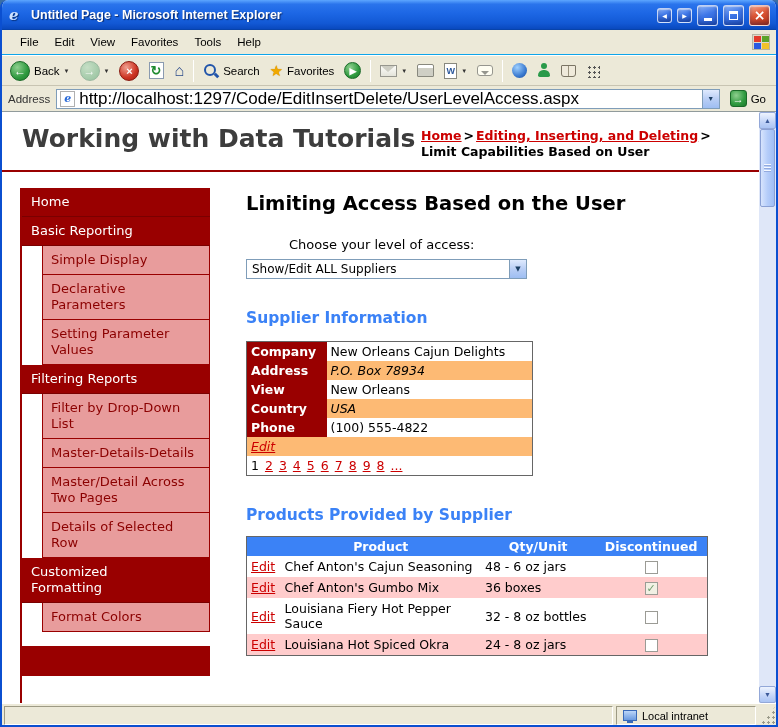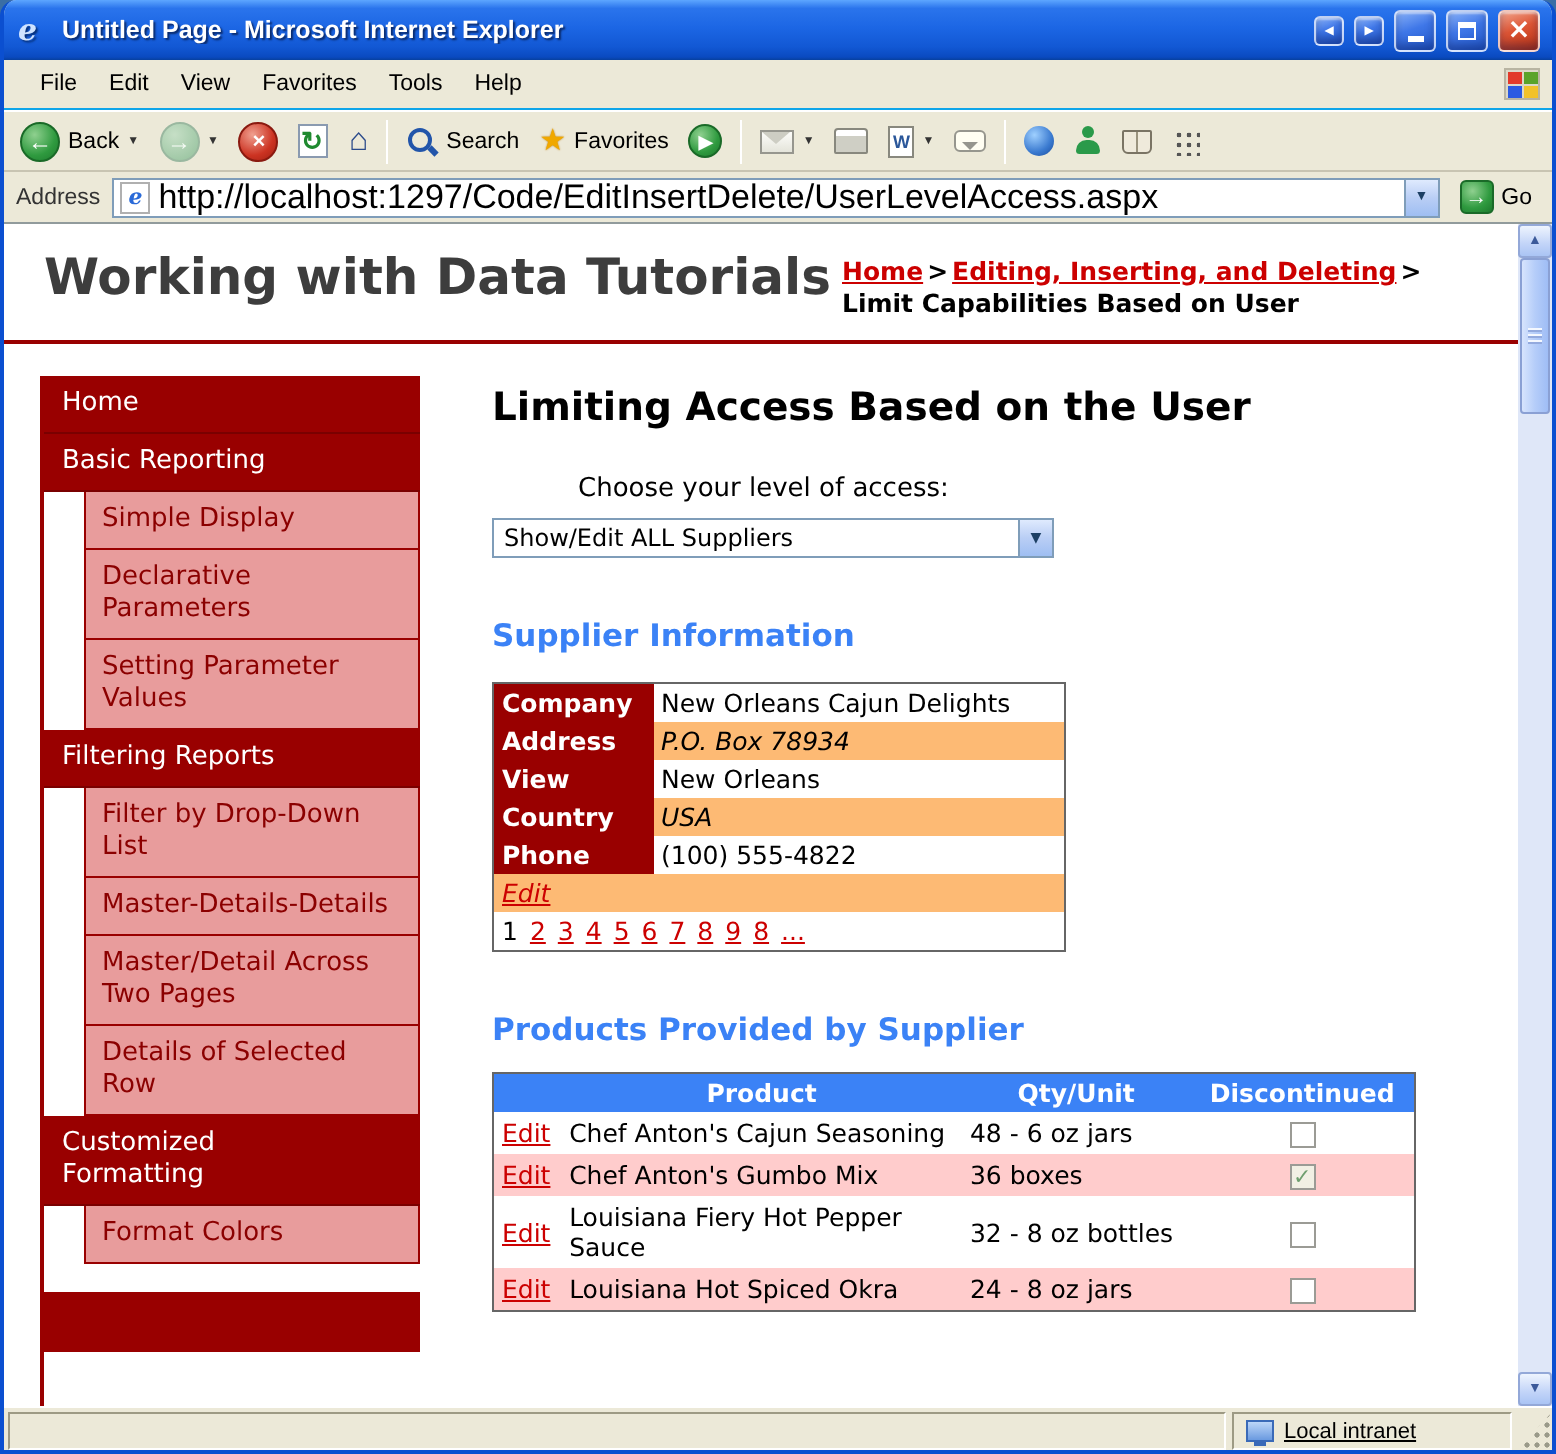--- a/index.html
+++ b/index.html
@@ -146,21 +146,21 @@
     color:#3c5a9a; font-size:7px; display:flex; align-items:center; justify-content:center; }
   .sbtn.up { top:0; } .sbtn.down { bottom:0; }
   .sthumb { position:absolute; left:1px; top:17px; width:15px; height:78px;
     background:linear-gradient(90deg,#d7e4fd,#b5cdf9 50%,#9fbdf5); border:1px solid #8aa0d4; border-radius:2px; }
   .sthumb::after { content:""; position:absolute; left:3px; right:3px; top:50%; margin-top:-4px; height:8px;
     background:repeating-linear-gradient(180deg,#f4f8ff 0 1px,#93aade 1px 2px,rgba(0,0,0,0) 2px 3px); }
 
   
   .statusbar { height:24px; background:#ece9d8; border-top:1px solid #fff; display:flex; align-items:stretch;
     padding:2px 0 2px 2px; gap:3px; }
-  .spanel { border:1px solid; border-color:#9d9a84 #fff #fff #9d9a84;text-decoration:underline; }
+  .spanel { border:1px solid; border-color:#9d9a84 #fff #fff #9d9a84; }
   .spanel.main-p { flex:1; }
   .spanel.zone-p { width:140px; display:flex; align-items:center; gap:5px; padding:0 6px; font-size:11px; color:#000; }
   .zone-ic { width:14px; height:11px; border:1px solid #3a6ab8; background:linear-gradient(180deg,#bcd6f8,#6a9ae0); position:relative; }
   .zone-ic::after { content:""; position:absolute; left:3px; bottom:-3px; width:6px; height:2px; background:#3a6ab8; }
   .grip { width:17px; background-image:radial-gradient(circle,#9a9a8a 1.2px,rgba(0,0,0,0) 1.4px);
     background-size:5px 5px; background-position:2px 4px;
     clip-path:polygon(100% 0,100% 100%,0 100%); }
 </style>
 </head>
 <body>

